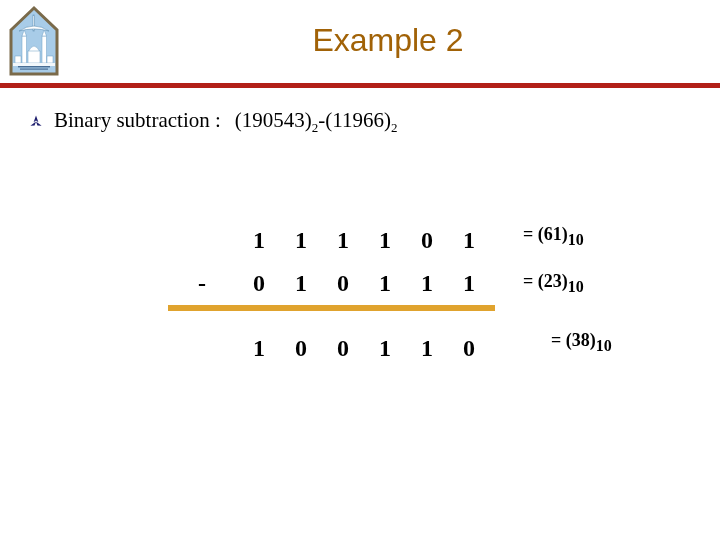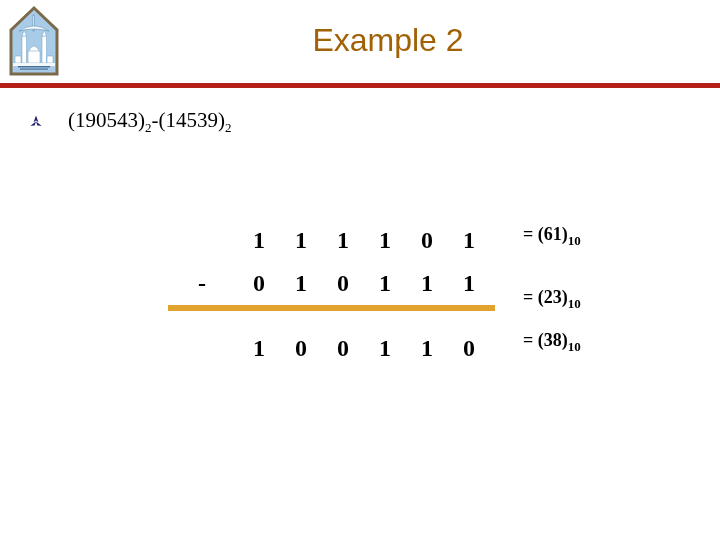--- a/index.html
+++ b/index.html
@@ -124,34 +124,34 @@
     position: absolute;
     left: 343px;
     top: 4px;
     font-family: "Liberation Serif", serif;
     font-size: 18px;
     font-weight: bold;
     color: #000000;
     white-space: nowrap;
   }
   .result .sub {
-    font-size: 13px;
+    font-size: 16px;
     vertical-align: sub;
   }
   #sum-rule {
     position: absolute;
     left: 168px;
     top: 305px;
     width: 327px;
     height: 6px;
     background: #e0a32e;
   }
   #row-result-1 { top: 2px; }
-  #row-result-2 { top: 22px; }
-  #row-result-3 { top: 0px; }
+  #row-result-2 { top: 6px; }
+  #row-result-3 { top: 0px; margin-left: 28px; }
 </style>
 </head>
 <body>
 
 <div id="logo-crest">
   <svg width="56" height="74" viewBox="0 0 56 74" xmlns="http://www.w3.org/2000/svg">
     <rect x="0" y="0" width="56" height="74" fill="#ffffff"></rect>
     <path d="M5 26 L28 4 L51 26 L51 70 L5 70 Z" fill="#a8cce8" stroke="#7a6a4a" stroke-width="3"></path>
 
     <g fill="#ffffff" stroke="#5b8fb5" stroke-width="0.6">
@@ -186,21 +186,22 @@
 <div id="title-divider"></div>
 
 <div id="bullet-row">
   <span id="bullet-icon">
     <svg width="16" height="16" viewBox="0 0 16 16" xmlns="http://www.w3.org/2000/svg">
       <path d="M8 1.5 L10.4 8.2 L8 6.6 L5.6 8.2 Z" fill="#1f1f6e"></path>
       <path d="M8 7.4 L13.6 11.8 L9.4 11.4 Z" fill="#1f1f6e"></path>
       <path d="M8 7.4 L2.4 11.8 L6.6 11.4 Z" fill="#1f1f6e"></path>
     </svg>
   </span>
-  <span id="bullet-expr"><span>(190543)</span><span class="sub">2</span><span>-</span><span>(14539)</span><span class="sub">2</span></span>
+  <span id="bullet-text">Binary subtraction :</span>
+  <span id="bullet-expr"><span>(190543)</span><span class="sub">2</span><span>-</span><span>(11966)</span><span class="sub">2</span></span>
 </div>
 
 <div id="sum-block">
 
   <div class="sum-row">
     <span class="op-sign"></span>
     <span class="digits">
       <span class="digit">1</span>
       <span class="digit">1</span>
       <span class="digit">1</span>

